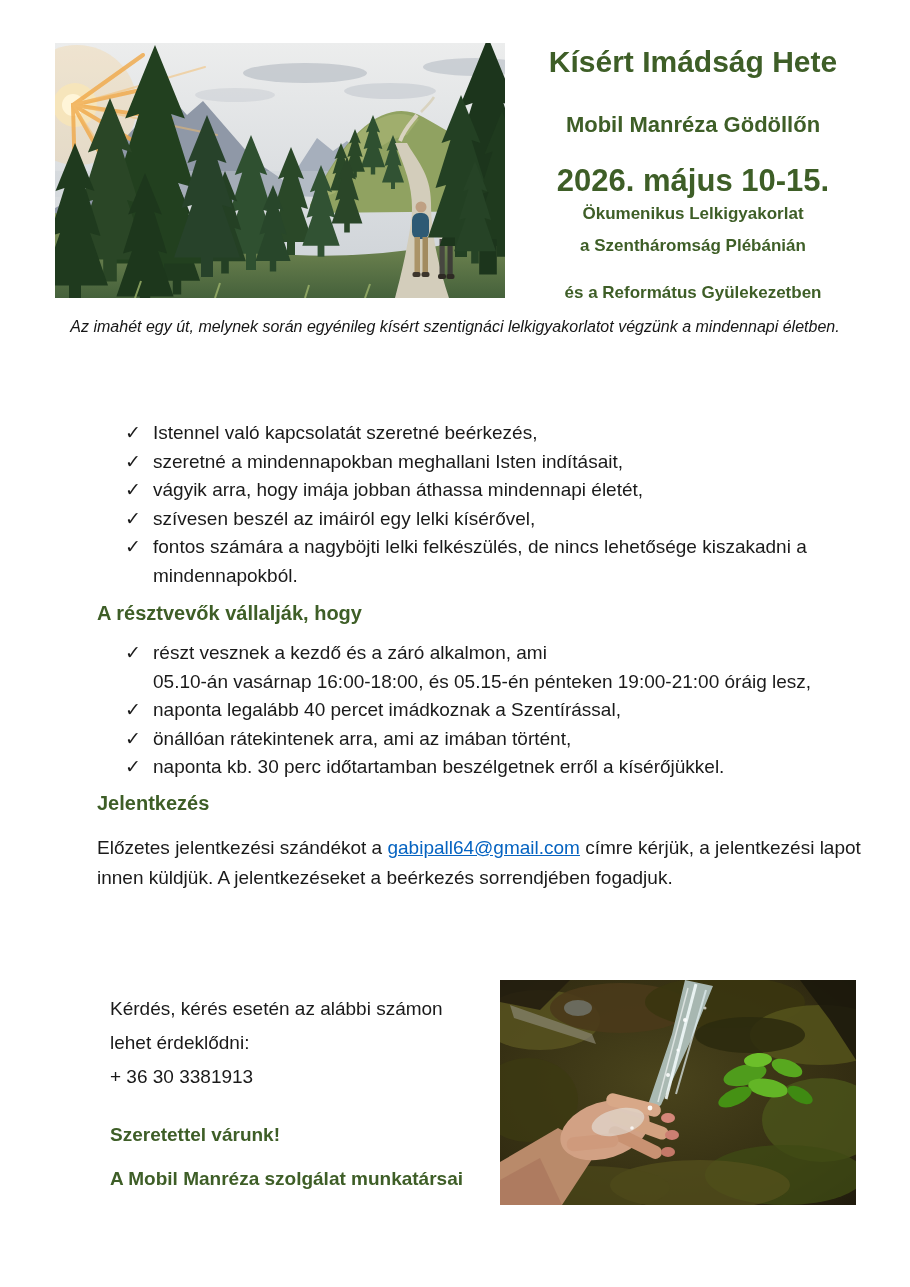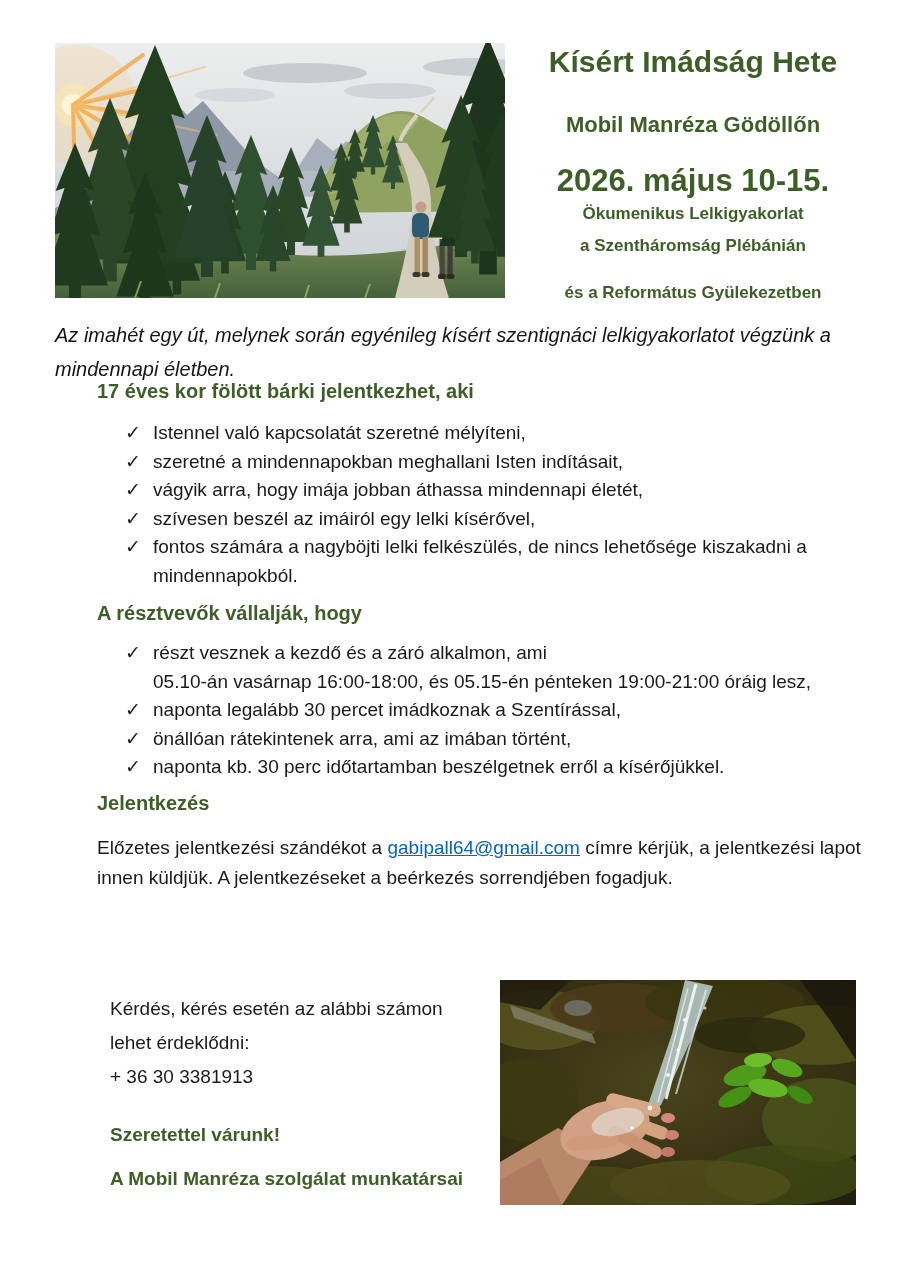--- a/index.html
+++ b/index.html
@@ -11,21 +11,21 @@
   
   .hero{position:absolute;left:55px;top:43px;width:450px;height:255px;overflow:hidden;}
   .header{position:absolute;left:512px;top:43px;width:362px;height:258px;text-align:center;color:#3e5e27;font-weight:bold;}
   .header .title{position:absolute;top:2px;width:100%;font-size:30px;letter-spacing:0px;}
   .header .org{position:absolute;top:60px;width:100%;font-size:22px;margin-top:9px;}
   .header .date{position:absolute;top:120px;width:100%;font-size:31px;}
   .header .l1{position:absolute;top:161px;width:100%;font-size:17px;}
   .header .l2{position:absolute;top:193px;width:100%;font-size:17px;}
   .header .l3{position:absolute;top:224px;width:100%;font-size:17px;margin-top:16px;}
   
-  .intro{position:absolute;left:55px;top:318px;width:800px;font-style:italic;font-size:20px;line-height:34px;color:#161616;}
+  .intro{position:absolute;left:55px;top:310px;width:800px;text-align:center;font-style:italic;font-size:16px;line-height:34px;color:#161616;}
   
   .h-green{position:absolute;left:97px;font-size:20px;font-weight:bold;color:#3e5e27;}
   #h-who{top:380px;}
   #h-comm{top:602px;}
   #h-reg{top:792px;text-align:center;}
   
   .list{position:absolute;left:125px;width:736px;font-size:19px;line-height:28.5px;}
   #list-who{top:419px;}
   #list-comm{top:639px;}
   .row{display:flex;align-items:flex-start;}
@@ -161,25 +161,24 @@
     <div class="title">Kísért Imádság Hete</div>
     <div class="org">Mobil Manréza Gödöllőn</div>
     <div class="date">2026. május 10-15.</div>
     <div class="l1">Ökumenikus Lelkigyakorlat</div>
     <div class="l2">a Szentháromság Plébánián</div>
     <div class="l3">és a Református Gyülekezetben</div>
   </div>
 
   <div class="intro">Az imahét egy út, melynek során egyénileg kísért szentignáci lelkigyakorlatot végzünk a mindennapi életben.</div>
 
-  <div class="h-green" id="h-who">17 éves kor fölött bárki jelentkezhet, aki</div>
   <div class="list" id="list-who">
     <div class="row">
       <span class="chk">✓</span>
-      <span class="txt">Istennel való kapcsolatát szeretné mélyíteni,</span>
+      <span class="txt">Istennel való kapcsolatát szeretné beérkezés,</span>
     </div>
     <div class="row">
       <span class="chk">✓</span>
       <span class="txt">szeretné a mindennapokban meghallani Isten indításait,</span>
     </div>
     <div class="row">
       <span class="chk">✓</span>
       <span class="txt">vágyik arra, hogy imája jobban áthassa mindennapi életét,</span>
     </div>
     <div class="row">
@@ -196,21 +195,21 @@
   <div class="list" id="list-comm">
     <div class="row">
       <span class="chk">✓</span>
       <span class="txt">
         <span class="ln">részt vesznek a kezdő és a záró alkalmon, ami</span>
         <span class="ln">05.10-án vasárnap 16:00-18:00, és 05.15-én pénteken 19:00-21:00 óráig lesz,</span>
       </span>
     </div>
     <div class="row">
       <span class="chk">✓</span>
-      <span class="txt">naponta legalább 30 percet imádkoznak a Szentírással,</span>
+      <span class="txt">naponta legalább 40 percet imádkoznak a Szentírással,</span>
     </div>
     <div class="row">
       <span class="chk">✓</span>
       <span class="txt">önállóan rátekintenek arra, ami az imában történt,</span>
     </div>
     <div class="row">
       <span class="chk">✓</span>
       <span class="txt">naponta kb. 30 perc időtartamban beszélgetnek erről a kísérőjükkel.</span>
     </div>
   </div>

